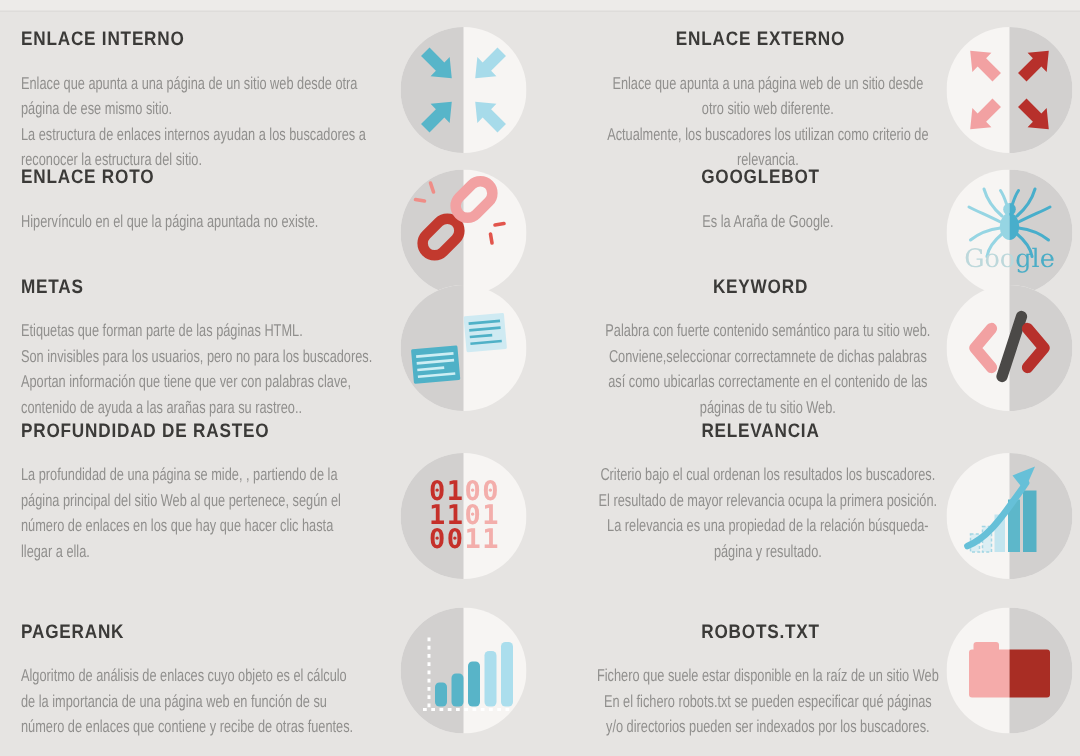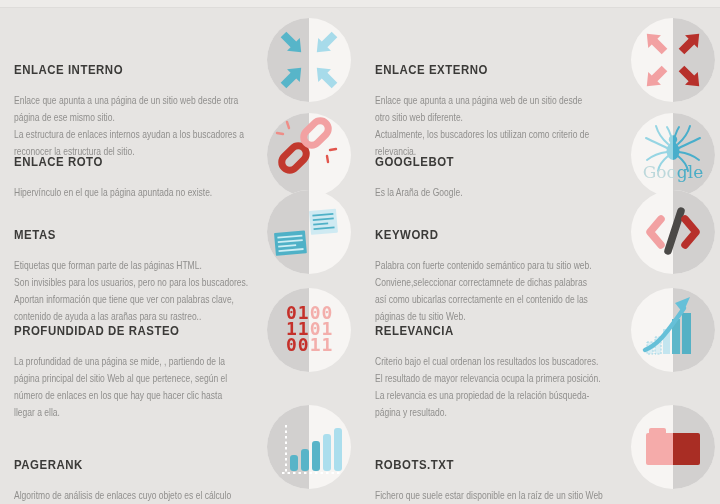--- a/index.html
+++ b/index.html
@@ -6,38 +6,38 @@
   body{
     width:720px;height:504px;
     background:#e6e4e2;
     font-family:"Liberation Sans", sans-serif;
     position:relative;overflow:hidden;
   }
   .top-strip{
     position:absolute;left:0;top:0;width:720px;height:7px;
     background:#edebe9;border-bottom:1px solid #dedcda;
   }
-  .entry{position:absolute;width:300px;margin-top:44px;}
+  .entry{position:absolute;width:300px;}
   .entry.left{left:14px;}
-  .entry.right{left:375px;}
+  .entry.right{left:375px;text-align:center;}
   .e1{top:19px}.e2{top:111px}.e3{top:184px}.e4{top:280px}.e5{top:414px}
   .title{
     margin:0;font-size:13px;font-weight:bold;color:#3b3a38;
     letter-spacing:.6px;line-height:14px;white-space:nowrap;
     transform:scaleX(.88);transform-origin:0 0;
   }
   .desc{
     margin:15px 0 0;font-size:11.5px;line-height:17px;color:#908f8d;
     white-space:pre-line;width:370px;
     transform:scaleX(.74);transform-origin:0 0;
   }
   .icon{position:absolute;width:84px;height:84px;text-align:center;}
   .icon.left{left:267px;}
   .icon.right{left:631px;}
-  .i1{top:18px}.i2{top:113px}.i3{top:190px}.i4{top:288px}.i5{top:405px}
+  .i1{top:18px}.i2{top:113px}.i3{top:190px}.i4{top:302px}.i5{top:405px}
   svg{display:block}
   .defs-holder{position:absolute;width:0;height:0;}
 </style>
 </head>
 <body>
 
 <div class="top-strip"></div>
 
 <svg class="defs-holder" aria-hidden="true">
   <defs>

